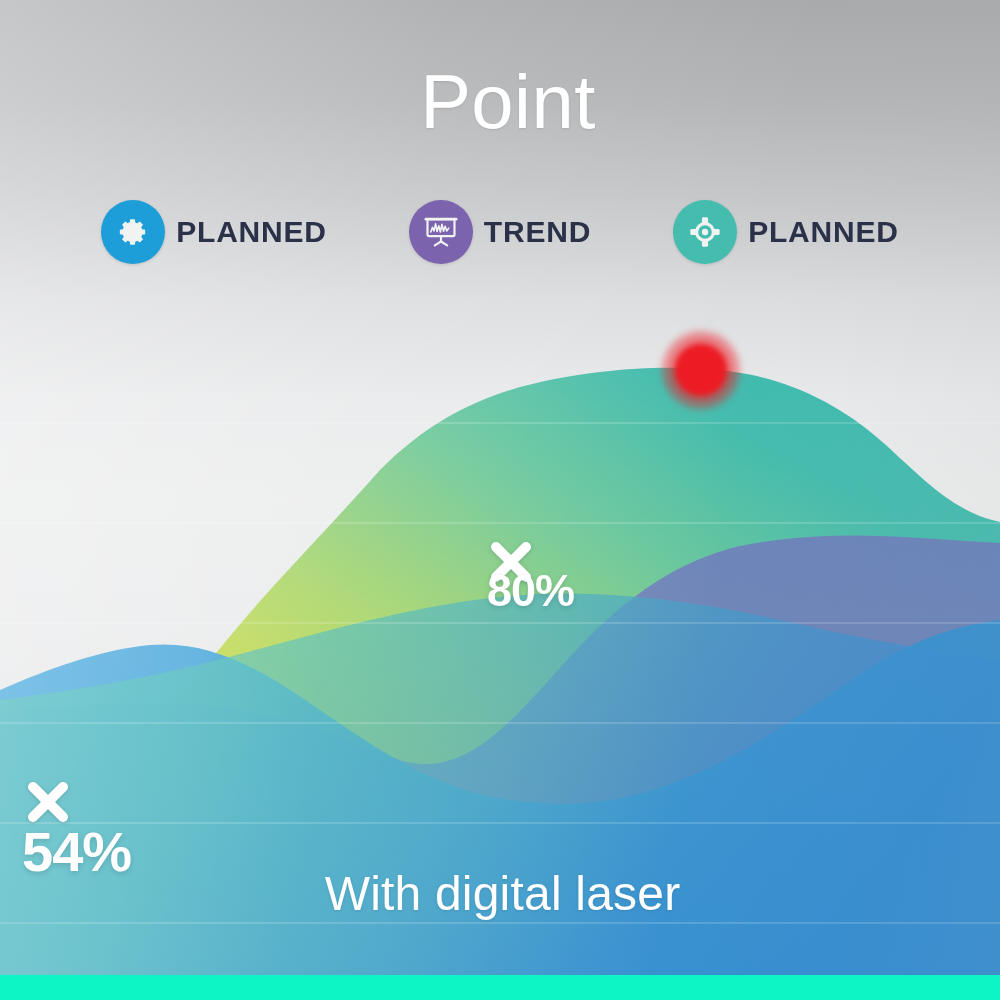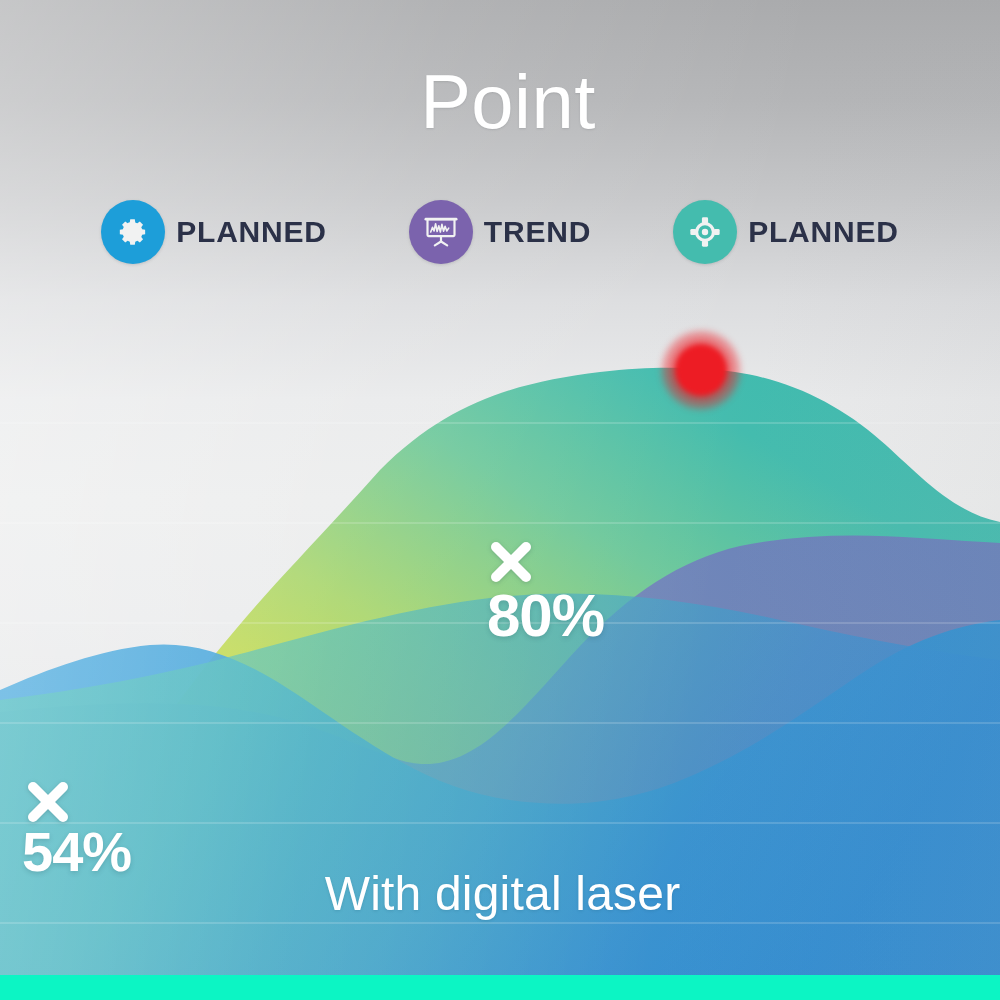--- a/index.html
+++ b/index.html
@@ -81,21 +81,21 @@
   .pct-label{
     position:absolute;
     color:#ffffff;
     font-weight:700;
     line-height:1;
     letter-spacing:-1px;
     text-shadow:0 2px 5px rgba(30,70,80,.20);
   }
 
   #ann-98{ left:665px; top:428px; font-size:92px; }
-  #ann-80{ left:487px; top:586px; font-size:60px; }
+  #ann-80{ left:487px; top:568px; font-size:45px; }
   #ann-60{ left:22px;  top:824px; font-size:56px; }
 
   #x-80{ left:487px; top:538px; }
   #x-60{ left:24px;  top:778px; }
 
   #red-dot{
     position:absolute;
     left:661px; top:330px;
     width:80px; height:80px;
     z-index:5;

